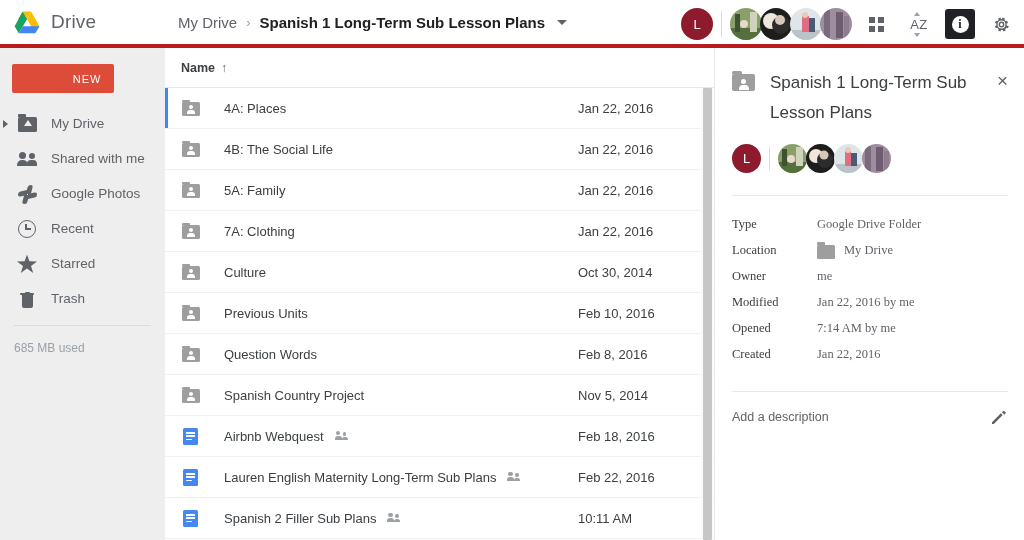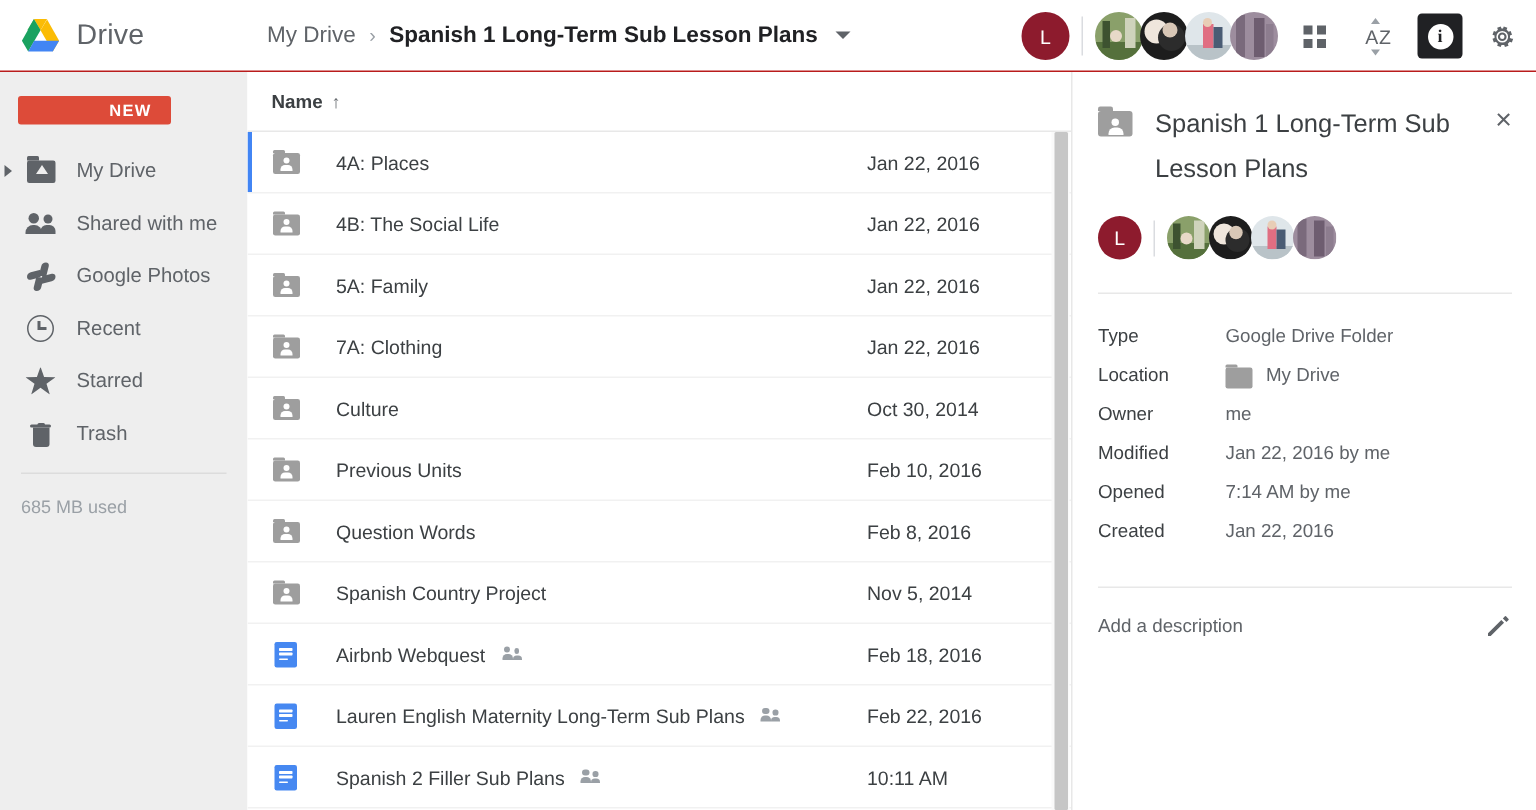--- a/index.html
+++ b/index.html
@@ -6,21 +6,21 @@
   html, body {
     width: 1024px; height: 540px;
     font-family: "Liberation Sans", sans-serif;
     background: #fff; overflow: hidden;
   }
   #app { position: relative; width: 1024px; height: 540px; background: #fff; }
 
   
   #topbar {
     position: absolute; left: 0; top: 0; width: 1024px; height: 48px;
-    background: #fff; border-bottom: 1px solid #b91c1c;
+    background: #fff; border-bottom: 4px solid #b91c1c;
     display: flex; align-items: center;
   }
   .drive-logo-wrap { display: flex; align-items: center; padding-left: 14px; width: 165px; }
   .drive-logo { width: 26px; height: 23px; position: relative; }
   .drive-name { font-size: 19px; color: #5f6368; margin-left: 11px; letter-spacing: .2px; }
 
   .crumbs { display: flex; align-items: center; margin-left: 13px; }
   .crumb-my { font-size: 15px; color: #5f6368; }
   .crumb-sep { font-size: 13px; color: #9aa0a6; margin: 0 9px; }
   .crumb-cur { font-size: 15px; color: #202124; font-weight: bold; }
@@ -65,22 +65,22 @@
   }
   
   .gear { position: relative; width: 17px; height: 17px; }
 
   
   #sidebar {
     position: absolute; left: 0; top: 48px; width: 165px; height: 492px;
     background: #eeeeee;
   }
   #new-btn {
-    margin: 16px 0 0 12px; width: 102px; height: 19px;
-    background: #dd4b39; color: #fff; font-size: 11px; font-weight: bold;
+    margin: 16px 0 0 12px; width: 102px; height: 29px;
+    background: #dd4b39; color: #fff; font-size: 11px; font-weight: normal;
     letter-spacing: .9px; display: flex; align-items: center; justify-content: center;
     border-radius: 2px; cursor: pointer; padding-left: 48px;
   }
   .nav { margin-top: 13px; }
   .nav-item {
     height: 35px; display: flex; align-items: center; position: relative;
     cursor: pointer; padding-left: 0;
   }
   .nav-tri {
     position: absolute; left: 3px; width: 0; height: 0;
@@ -195,21 +195,21 @@
   .d-tab.on { color: #202124; font-weight: bold; }
   #d-tab-underline { position: absolute; left: 0; bottom: -1px; width: 50%; height: 2.5px; background: #4285f4; }
 
   #d-avs { display: flex; align-items: center; padding: 16px 16px 0 16px; }
   #d-avs .av { width: 29px; height: 29px; }
   #d-avs .av-group .av { margin-right: -1px; }
   .d-av-div { width: 1px; height: 24px; background: #dadce0; margin: 0 8px; }
 
   #d-rule { height: 1px; background: #e8e8e8; margin: 22px 16px 0 16px; }
 
-  #d-meta { padding: 15px 16px 0 16px; }
+  #d-meta { padding: 15px 16px 0 16px; font-family: Liberation Serif, serif; }
   .m-row { display: flex; align-items: center; height: 26px; }
   .m-key { width: 85px; font-size: 12.5px; color: #3c4043; flex: none; }
   .m-val { font-size: 12.5px; color: #5f6368; display: flex; align-items: flex-start; }
   .m-loc-ico { width: 18px; height: 14px; position: relative; margin-right: 9px; flex: none; }
   .m-loc-ico .f-ico { background: #9e9e9e; }
 
   #d-rule2 { height: 1px; background: #e8e8e8; margin: 24px 16px 0 16px; }
   #d-desc { display: flex; align-items: center; padding: 16px 16px 0 16px; }
   #d-desc-lbl { flex: 1; font-size: 12.5px; color: #5f6368; }
   .pencil { width: 18px; height: 18px; position: relative; cursor: pointer; flex: none; }

